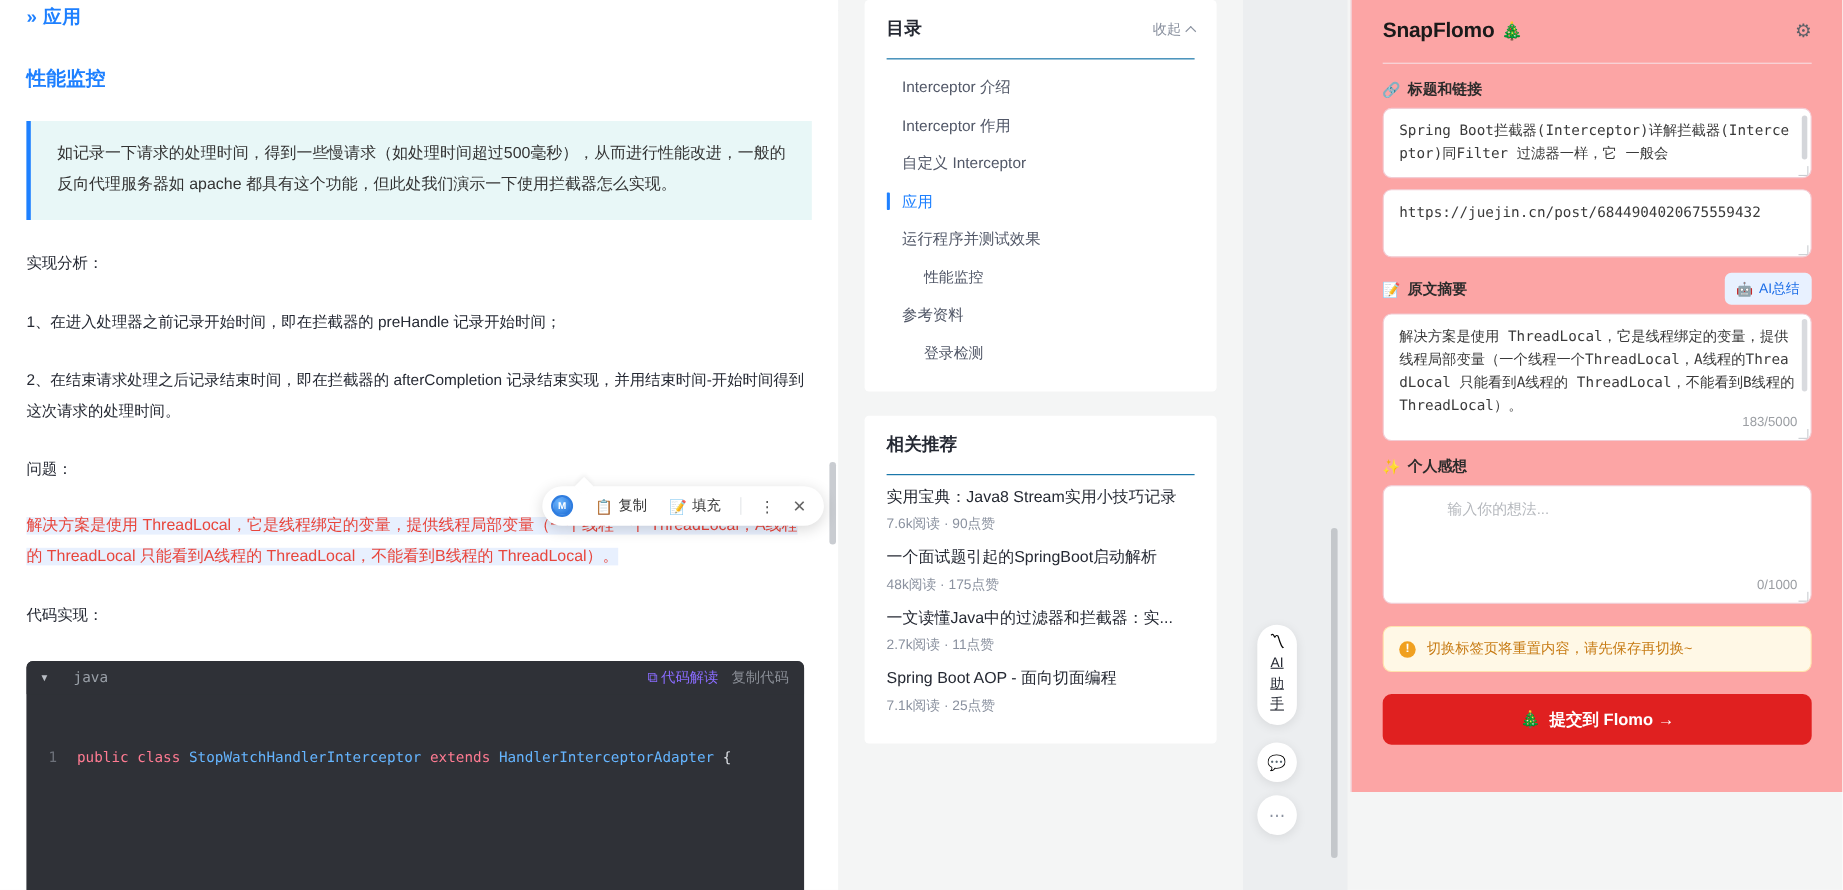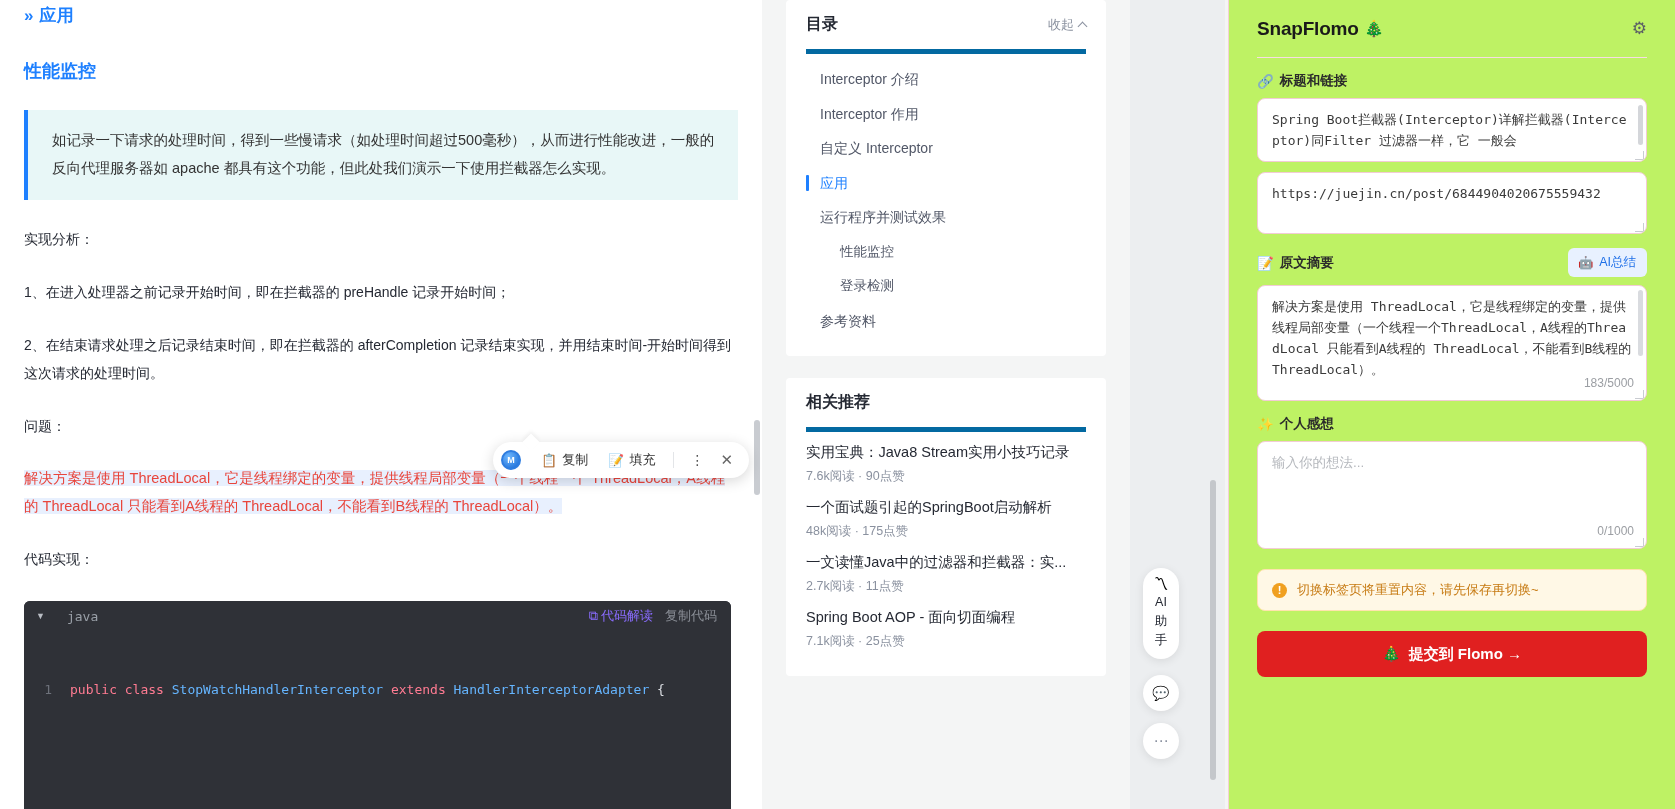--- a/index.html
+++ b/index.html
@@ -105,21 +105,21 @@
   
   .mid-col {
     position: absolute; left: 762px; top: 0; width: 368px; height: 809px;
     background: #f4f5f5; padding: 0 24px; overflow: hidden;
   }
   .card {
     background: #ffffff; border-radius: 4px; padding: 0 20px 18px 20px;
   }
   .card-head {
     display: flex; align-items: center; height: 54px;
-    border-bottom: 5px solid #0369a1;
+    border-bottom: 1px solid #0369a1;
   }
   .card-title { font-size: 16px; font-weight: 700; color: #252933; }
   .card-collapse {
     margin-left: auto; font-size: 13px; color: #8a919f;
     display: flex; align-items: center; gap: 5px;
   }
   .chev-up {
     display:inline-block; width: 7px; height: 7px;
     border-left: 1.4px solid #8a919f; border-top: 1.4px solid #8a919f;
     transform: rotate(45deg); position: relative; top: 2px;
@@ -150,21 +150,21 @@
   .ai-float {
     position: absolute; left: 1143px; top: 568px;
     width: 36px; padding: 8px 0 10px 0;
     background: #ffffff; border-radius: 18px;
     box-shadow: 0 2px 10px rgba(0,0,0,.09);
     display: flex; flex-direction: column; align-items: center; gap: 2px;
     z-index: 30;
   }
   .ai-float-icon { font-size: 15px; line-height: 16px; }
   .ai-float-txt {
-    font-size: 12.5px; color: #252933; line-height: 17px; text-align: left;
+    font-size: 12.5px; color: #252933; line-height: 17px; text-align: left; text-decoration: underline;
   }
   .ai-bubble {
     position: absolute; left: 1143px; top: 675px;
     width: 36px; height: 36px; border-radius: 50%; background: #fff;
     box-shadow: 0 2px 10px rgba(0,0,0,.09);
     display: flex; align-items: center; justify-content: center;
     color: #4b5costs; z-index: 30;
   }
   .ai-more {
     position: absolute; left: 1143px; top: 723px;
@@ -177,22 +177,22 @@
   
   .ext-gutter {
     position: absolute; left: 1130px; top: 0; width: 95px; height: 809px;
     background: #eceef0;
   }
   .ext-scroll {
     position: absolute; left: 1210px; top: 480px; width: 6px; height: 300px;
     background: #c4c7cb; border-radius: 3px;
   }
   .ext-panel {
-    position: absolute; left: 1228px; top: 0; width: 447px; height: 809px;
-    background: #bef264; border-left: 1px solid #f3d0d6;
+    position: absolute; left: 1228px; top: 0; width: 447px; height: 720px;
+    background: #fca5a5; border-left: 1px solid #f3d0d6;
     padding: 0 28px; overflow: hidden;
   }
   .ext-header {
     display: flex; align-items: center; height: 58px;
     border-bottom: 1px solid #f7dde2;
   }
   .ext-brand { font-size: 19px; font-weight: 700; color: #1a1a1a; letter-spacing: -.2px; }
   .ext-brand-emoji { font-size: 16px; margin-left: 6px; }
   .ext-gear { margin-left: auto; font-size: 17px; color: #5b5f66; }
 
@@ -213,21 +213,21 @@
     border: 1px solid #f2ccd4; border-radius: 8px; background: #fff;
     font-family: "DejaVu Sans Mono", monospace;
     font-size: 13px; line-height: 21px; color: #3a3a3a;
     padding: 10px 14px; overflow: hidden;
   }
   .ta.title-ta { height: 64px; }
   .ta.url-ta { height: 62px; margin-top: 10px; }
   .ta.summary-ta { height: 116px; }
   .ta.thought-ta { height: 108px; }
   .ta .ta-text { white-space: pre-wrap; word-break: break-all; }
-  .ta .placeholder { color: #b5b8bd; font-family: "Liberation Sans", sans-serif; font-size: 13.5px; }
+  .ta .placeholder { color: #b5b8bd; font-family: "Liberation Sans", sans-serif; font-size: 13.5px; margin-left: 44px; }
   .ta .counter {
     position: absolute; right: 12px; bottom: 6px;
     font-size: 12px; color: #9b9ea3; font-family: "Liberation Sans", sans-serif;
   }
   .ta .resize {
     position: absolute; right: 2px; bottom: 1px; width: 9px; height: 9px;
     border-right: 1.5px solid #c9ccd1; border-bottom: 1.5px solid #c9ccd1;
     transform: skew(-0deg);
   }
   .ta-scrollbar {
@@ -344,22 +344,22 @@
           <span class="chev-up"></span>
         </span>
       </div>
       <div class="toc-list">
         <div class="toc-item">Interceptor 介绍</div>
         <div class="toc-item">Interceptor 作用</div>
         <div class="toc-item">自定义 Interceptor</div>
         <div class="toc-item active">应用</div>
         <div class="toc-item">运行程序并测试效果</div>
         <div class="toc-item sub">性能监控</div>
+        <div class="toc-item">参考资料</div>
         <div class="toc-item sub">登录检测</div>
-        <div class="toc-item">参考资料</div>
       </div>
     </div>
 
     <div class="card rec-card">
       <div class="card-head">
         <span class="card-title">相关推荐</span>
       </div>
       <div class="rec-list">
         <div class="rec-item">
           <div class="rec-title">实用宝典：Java8 Stream实用小技巧记录</div>

